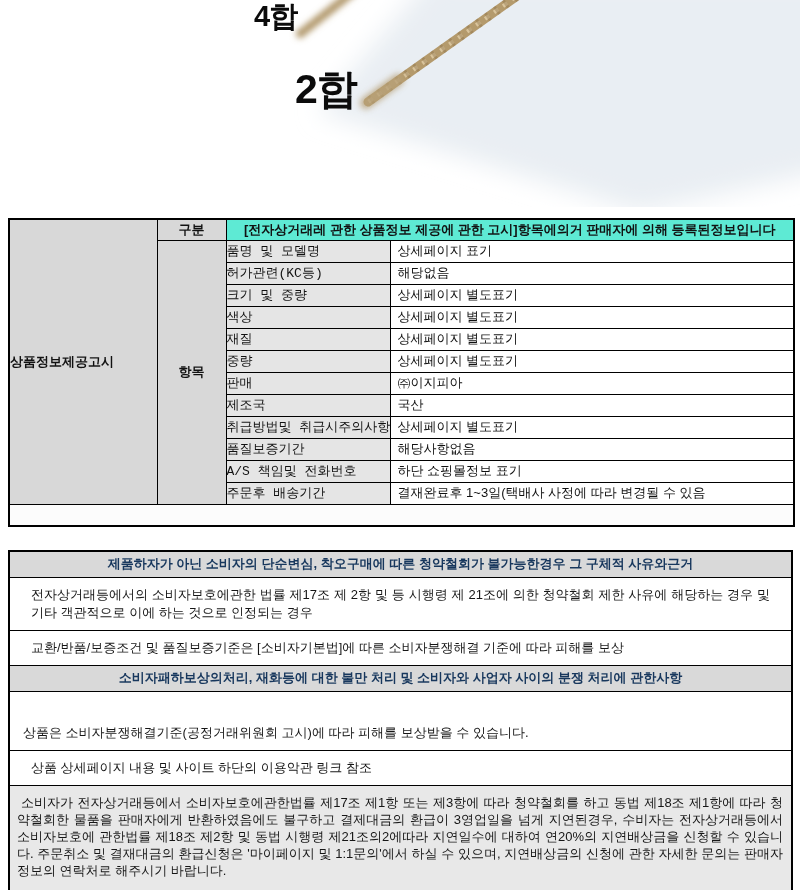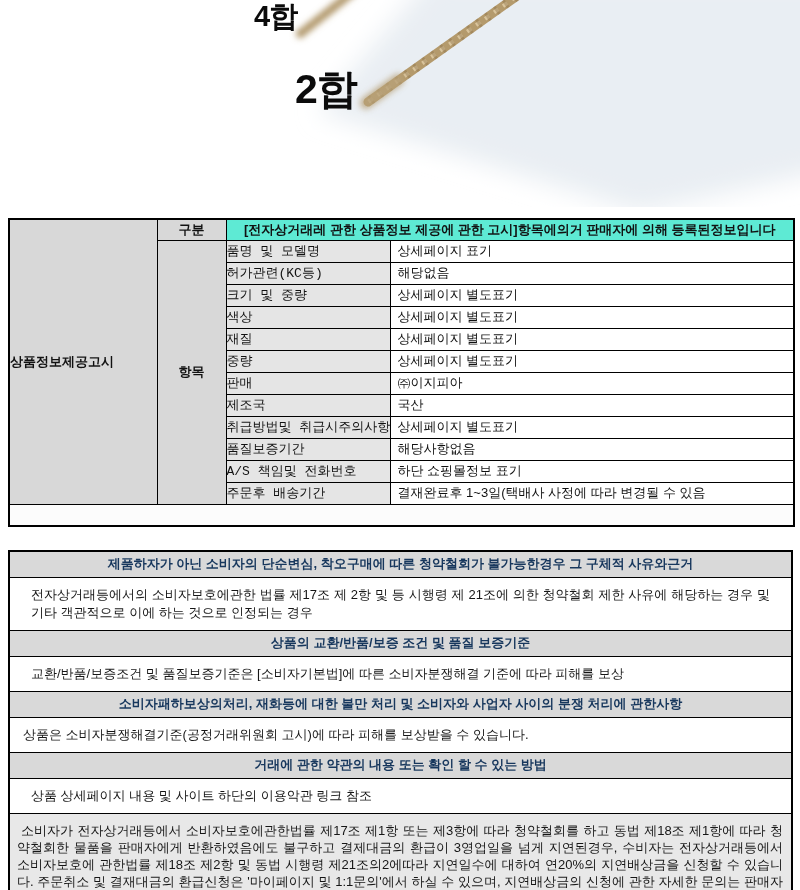--- a/index.html
+++ b/index.html
@@ -26,21 +26,21 @@
   .t1 .c-value  { background:#ffffff; padding-left:7px; }
   .t1 .c-footer { background:#fcfcfc; height:22px; }
 
   
   .t2 { position:absolute; left:8px; top:550px; width:785px; border:2px solid #000; background:#fff;
         font-size:13px; color:#161616; }
   .t2-head { background:#d9d9d9; color:#17375d; font-weight:bold; text-align:center;
              padding:3px 2px 4px 2px; border-bottom:1px solid #000; }
   .t2-body { background:#ffffff; padding:8px 21px; line-height:18px; border-bottom:1px solid #000;
              text-align:justify; word-break:break-all; }
-  .t2-body.indent { padding-left:13px; }
+  .t2-body.indent { padding-left:13px;margin-top:24px; }
   .t2-foot { background:#e8e8e8; padding:8px 8px 11px 7px; line-height:17px;
              text-align:justify; word-break:break-all; text-indent:4px; }
 </style>
 </head>
 <body>
 
 <div class="photo">
   <svg width="800" height="207" viewBox="0 0 800 207">
     <defs>
       <filter id="soft" x="-30%" y="-30%" width="160%" height="160%">
@@ -135,20 +135,18 @@
     <tr>
           <td class="c-footer" colspan="4"></td>
         </tr>
   </tbody>
     </table>
 </div>
 
 <div class="t2">
   <div class="t2-head">제품하자가 아닌 소비자의 단순변심, 착오구매에 따른 청약철회가 불가능한경우 그 구체적 사유와근거</div>
   <div class="t2-body">전자상거래등에서의 소비자보호에관한 법률 제17조 제 2항 및 등 시행령 제 21조에 의한 청약철회 제한 사유에 해당하는 경우 및 기타 객관적으로 이에 하는 것으로 인정되는 경우</div>
-  <div class="t2-head">상품의 교환/반품/보증 조건 및 품질 보증기준</div>
   <div class="t2-body">교환/반품/보증조건 및 품질보증기준은 [소비자기본법]에 따른 소비자분쟁해결 기준에 따라 피해를 보상</div>
   <div class="t2-head">소비자패하보상의처리, 재화등에 대한 불만 처리 및 소비자와 사업자 사이의 분쟁 처리에 관한사항</div>
   <div class="t2-body indent">상품은 소비자분쟁해결기준(공정거래위원회 고시)에 따라 피해를 보상받을 수 있습니다.</div>
-  <div class="t2-head">거래에 관한 약관의 내용 또는 확인 할 수 있는 방법</div>
   <div class="t2-body">상품 상세페이지 내용 및 사이트 하단의 이용악관 링크 참조</div>
   <div class="t2-foot">소비자가 전자상거래등에서 소비자보호에관한법률 제17조 제1항 또는 제3항에 따라 청약철회를 하고 동법 제18조 제1항에 따라 청약철회한 물품을 판매자에게 반환하였음에도 불구하고 결제대금의 환급이 3영업일을 넘게 지연된경우, 수비자는 전자상거래등에서 소비자보호에 관한법률 제18조 제2항 및 동법 시행령 제21조의2에따라 지연일수에 대하여 연20%의 지연배상금을 신청할 수 있습니다. 주문취소 및 결재대금의 환급신청은 '마이페이지 및 1:1문의'에서 하실 수 있으며, 지연배상금의 신청에 관한 자세한 문의는 판매자 정보의 연락처로 해주시기 바랍니다.</div>
 </div>
 
 </body></html>

